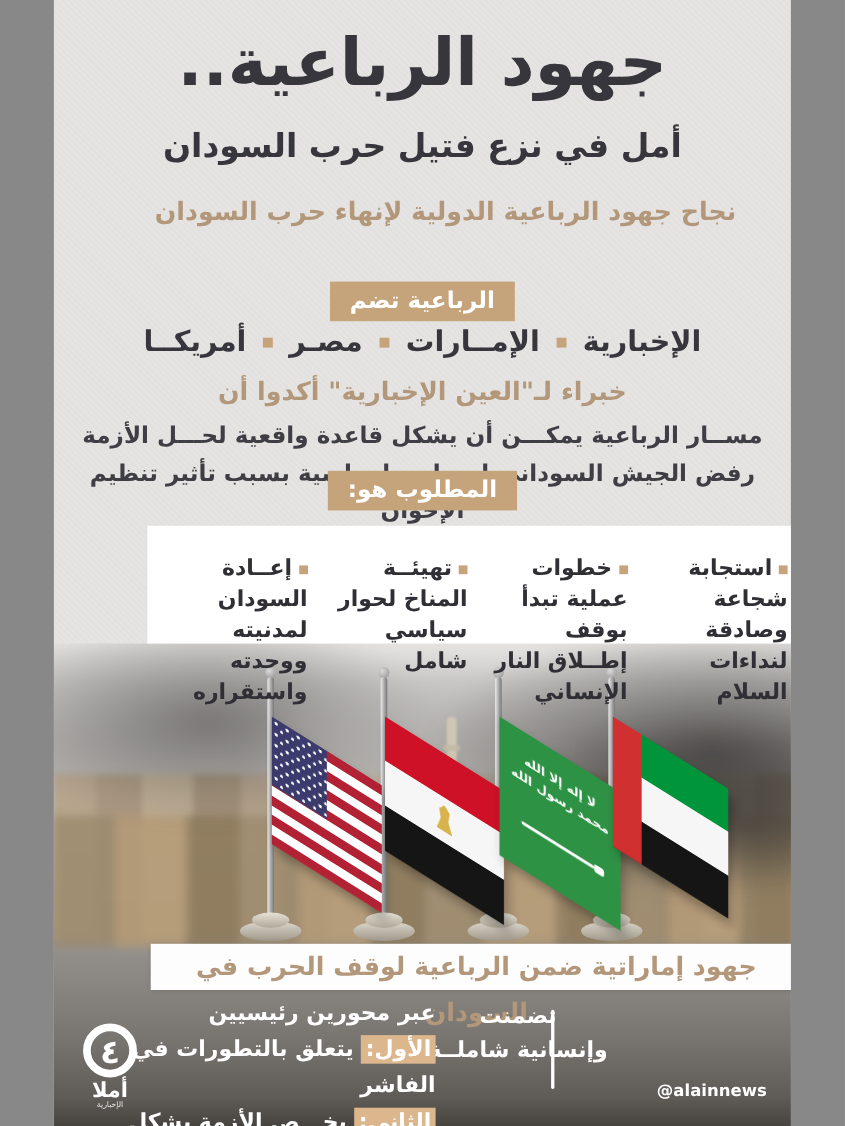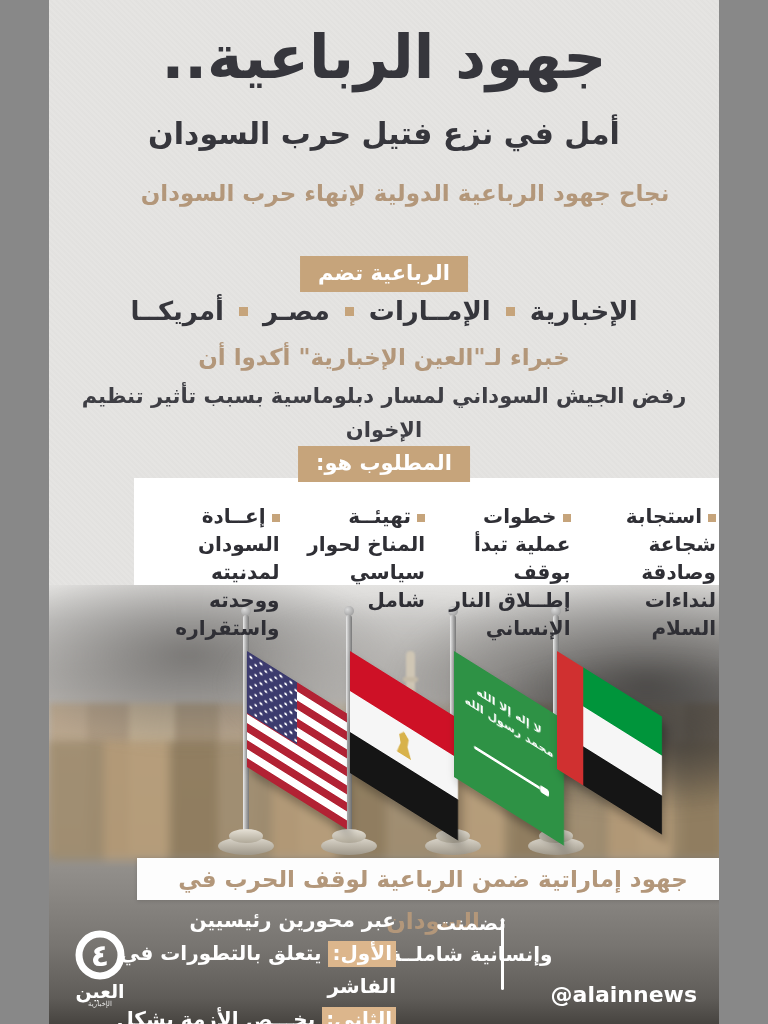--- a/index.html
+++ b/index.html
@@ -23,21 +23,21 @@
   .intro {
     position:absolute; top:176px; left:0; width:100%;
     text-align:center; font-size:23px; font-weight:bold; color:#b3977a; line-height:35px;margin-left:21px;
   }
   .badge {
     position:absolute; left:50%; transform:translateX(-50%);
     background:#c6a47b; color:#fff; font-size:21px; font-weight:bold;
     padding:5px 18px 7px; white-space:nowrap; z-index:6;
   }
   .badge1 { top:256px; }
-  .badge2 { top:446px;text-align:right; }
+  .badge2 { top:428px;text-align:right; }
   .members {
     position:absolute; top:296px; left:0; width:100%;
     display:flex; justify-content:center; align-items:center; gap:15px;
     font-size:26px; font-weight:bold; color:#36363c;
   }
   .sq {
     display:inline-block; width:9px; height:9px; background:#c6a47b; flex:none;
   }
   .exp-head {
     position:absolute; top:344px; left:0; width:100%;
@@ -134,21 +134,21 @@
   .f-left {
     position:absolute; top:904px; right:323px; width:300px; z-index:9;
     text-align:right; color:#fff; font-size:20px; font-weight:bold; line-height:33px;
   }
   .hl { background:#dcb68c; color:#fff; padding:0 4px 2px; }
   .logo { position:absolute; left:20px; top:928px; width:62px; z-index:9; text-align:center; color:#fff; }
   .logo svg { display:block; margin:0 auto; }
   .logo-name { font-size:19px; font-weight:bold; line-height:18px; }
   .logo-sub { font-size:7px; opacity:.85; letter-spacing:1px; }
   .handle { position:absolute; right:22px; top:982px; z-index:9; direction:ltr;
-    color:#fff; font-size:22px; font-weight:bold; }
+    color:#fff; font-size:15px; font-weight:bold; }
 </style>
 </head>
 <body>
 
 <div class="page">
 
   <h1 class="title">جهود الرباعية..</h1>
   <h2 class="subtitle">أمل في نزع فتيل حرب السودان</h2>
 
   <div class="intro">
@@ -162,20 +162,21 @@
     <span class="sq"></span>
     <span>الإمــارات</span>
     <span class="sq"></span>
     <span>مصـر</span>
     <span class="sq"></span>
     <span>أمريكــا</span>
   </div>
 
   <div class="exp-head">خبراء لـ"العين الإخبارية" أكدوا أن</div>
   <div class="exp-body">
+    <div>مســار الرباعية يمكـــن أن يشكل قاعدة واقعية لحـــل الأزمة</div>
     <div>رفض الجيش السوداني لمسار دبلوماسية بسبب تأثير تنظيم الإخوان</div>
   </div>
 
   <div class="badge badge2">المطلوب هو:</div>
 
   <div class="white-box">
     <div class="demand"><span class="sq"></span><span>استجابة شجاعة وصادقة لنداءات السلام</span></div>
     <div class="demand"><span class="sq"></span><span>خطوات عملية تبدأ بوقف إطــلاق النار الإنساني</span></div>
     <div class="demand"><span class="sq"></span><span>تهيئــة المناخ لحوار سياسي شامل</span></div>
     <div class="demand"><span class="sq"></span><span>إعــادة السودان لمدنيته ووحدته واستقراره</span></div>
@@ -235,19 +236,19 @@
     <div>عبر محورين رئيسيين</div>
     <div><span class="hl">الأول:</span><span> يتعلق بالتطورات في الفاشر</span></div>
     <div><span class="hl">الثاني:</span><span> يخـــص الأزمة بشكل عام</span></div>
   </div>
 
   <div class="logo">
     <svg width="54" height="54" viewBox="0 0 54 54">
       <circle cx="27" cy="27" r="21" fill="none" stroke="#ffffff" stroke-width="7"></circle>
       <text x="27" y="38" text-anchor="middle" fill="#ffffff" font-size="30" font-weight="bold" font-family="DejaVu Sans, sans-serif">٤</text>
     </svg>
-    <div class="logo-name">العين</div>
+    <div class="logo-name">أملا</div>
     <div class="logo-sub">الإخبارية</div>
   </div>
 
   <div class="handle">@alainnews</div>
 
 </div>
 
 </body></html>

